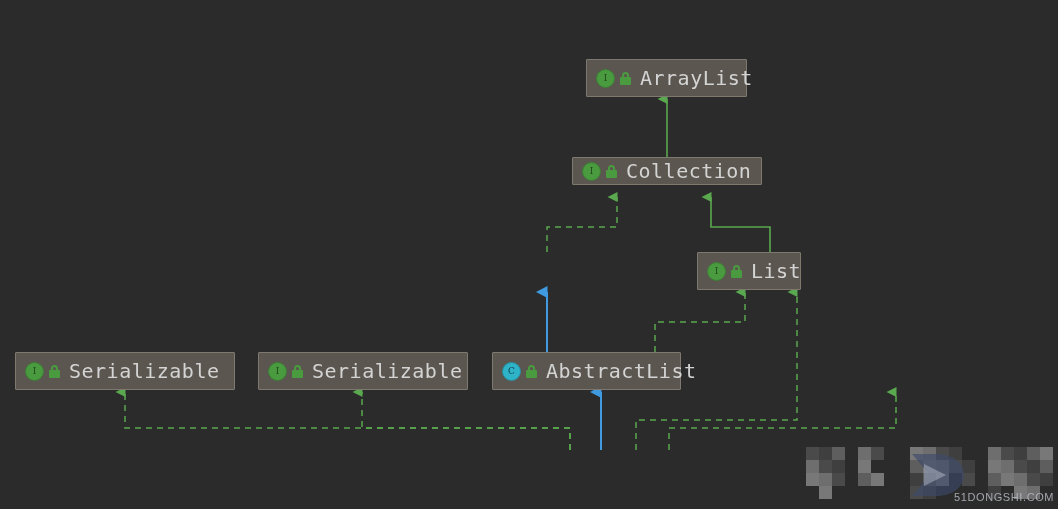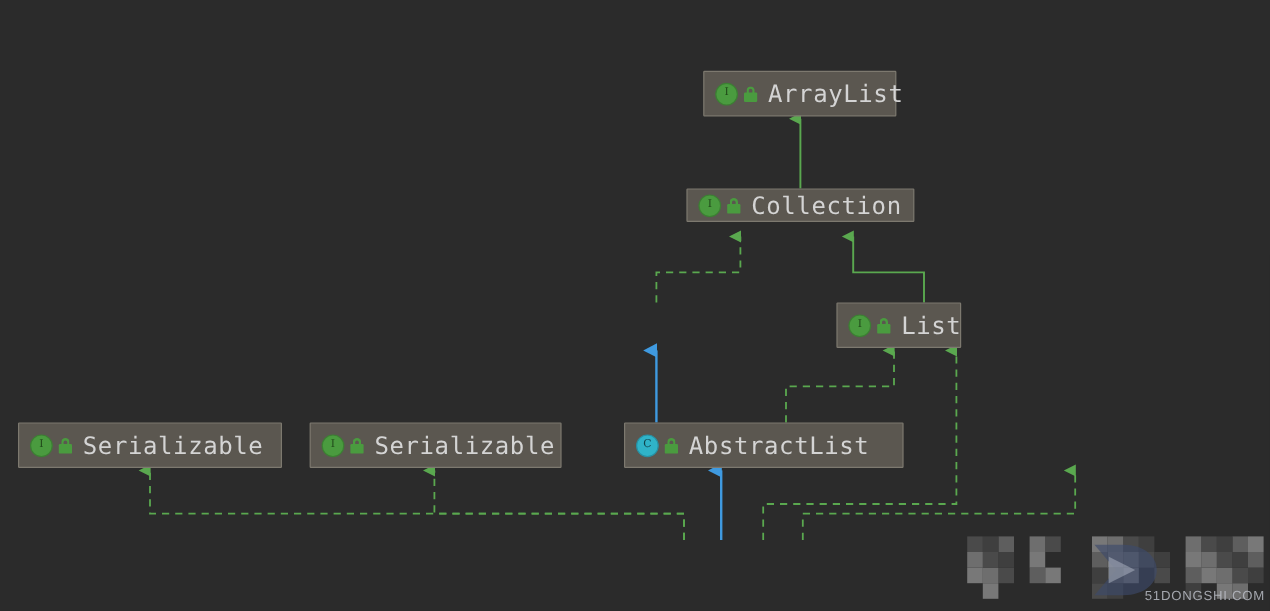--- a/index.html
+++ b/index.html
@@ -224,21 +224,21 @@
     <span class="glyphs">
       <span class="ico ico-iface"></span>
       <span class="ico ico-lock">
         <span class="shackle"></span>
           <span class="body"></span>
       </span>
     </span>
     <span class="label">Serializable</span>
   </div>
 
-  <div class="node" style="left: 492px; top: 352px; width: 233px; height: 38px; margin-left: 28px;">
+  <div class="node" style="left: 492px; top: 352px; width: 189px; height: 38px;">
     <span class="glyphs">
       <span class="ico ico-class"></span>
       <span class="ico ico-lock">
         <span class="shackle"></span>
           <span class="body"></span>
       </span>
     </span>
     <span class="label">AbstractList</span>
   </div>
 

